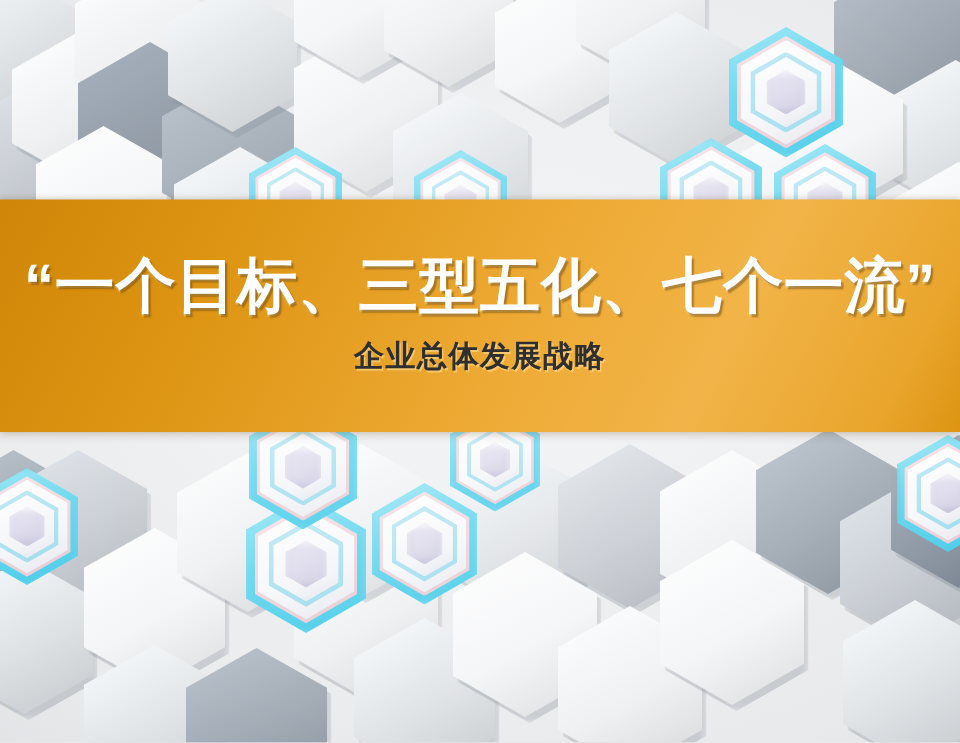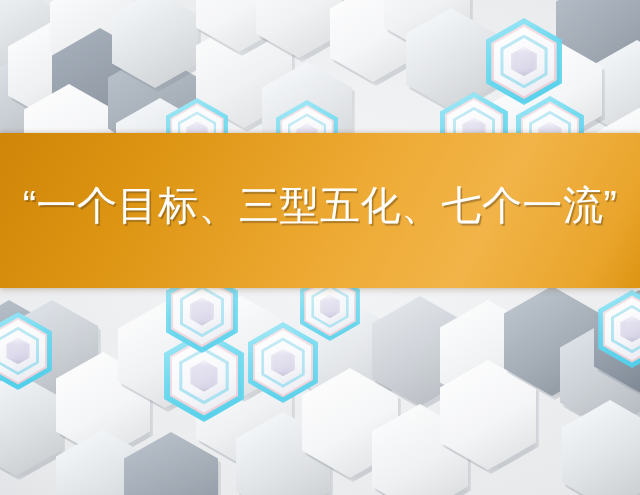--- a/index.html
+++ b/index.html
@@ -55,21 +55,21 @@
   
   #banner{
     position:absolute;left:0;right:0;top:133px;height:155px;
     background:linear-gradient(118deg,#cf8609 0%,#dd9412 22%,#eeab36 56%,#f2b448 74%,#e9a52c 92%,#dd9412 100%);
     box-shadow:0 2px 6px rgba(90,60,10,.22),0 -1px 4px rgba(90,60,10,.14);
     display:flex;flex-direction:column;align-items:center;justify-content:center;
   }
   #banner-title{
     color:#ffffff;
     font-size:40px;
-    font-weight:normal;
+    font-weight:bold;
     letter-spacing:.5px;
     line-height:1.05;
     white-space:nowrap;
     text-shadow:1.5px 2px 1px rgba(90,60,10,.45),0 1px 0 rgba(255,255,255,.25);
     margin:0 0 12px 0;
     padding:0;
   }
   #banner-subtitle{
     color:#2f2f2f;
     font-size:20px;
@@ -264,15 +264,16 @@
         <div class="ring g-c1"></div>
         <div class="ring g-w2"></div>
         <div class="ring g-core"></div>
       </div>
     </div>
 
   <div id="vignette"></div>
 
   <div id="banner">
     <div id="banner-title">“一个目标、三型五化、七个一流”</div>
+    <div id="banner-subtitle">企业总体发展战略</div>
   </div>
 
 </div>
 
 </body></html>

